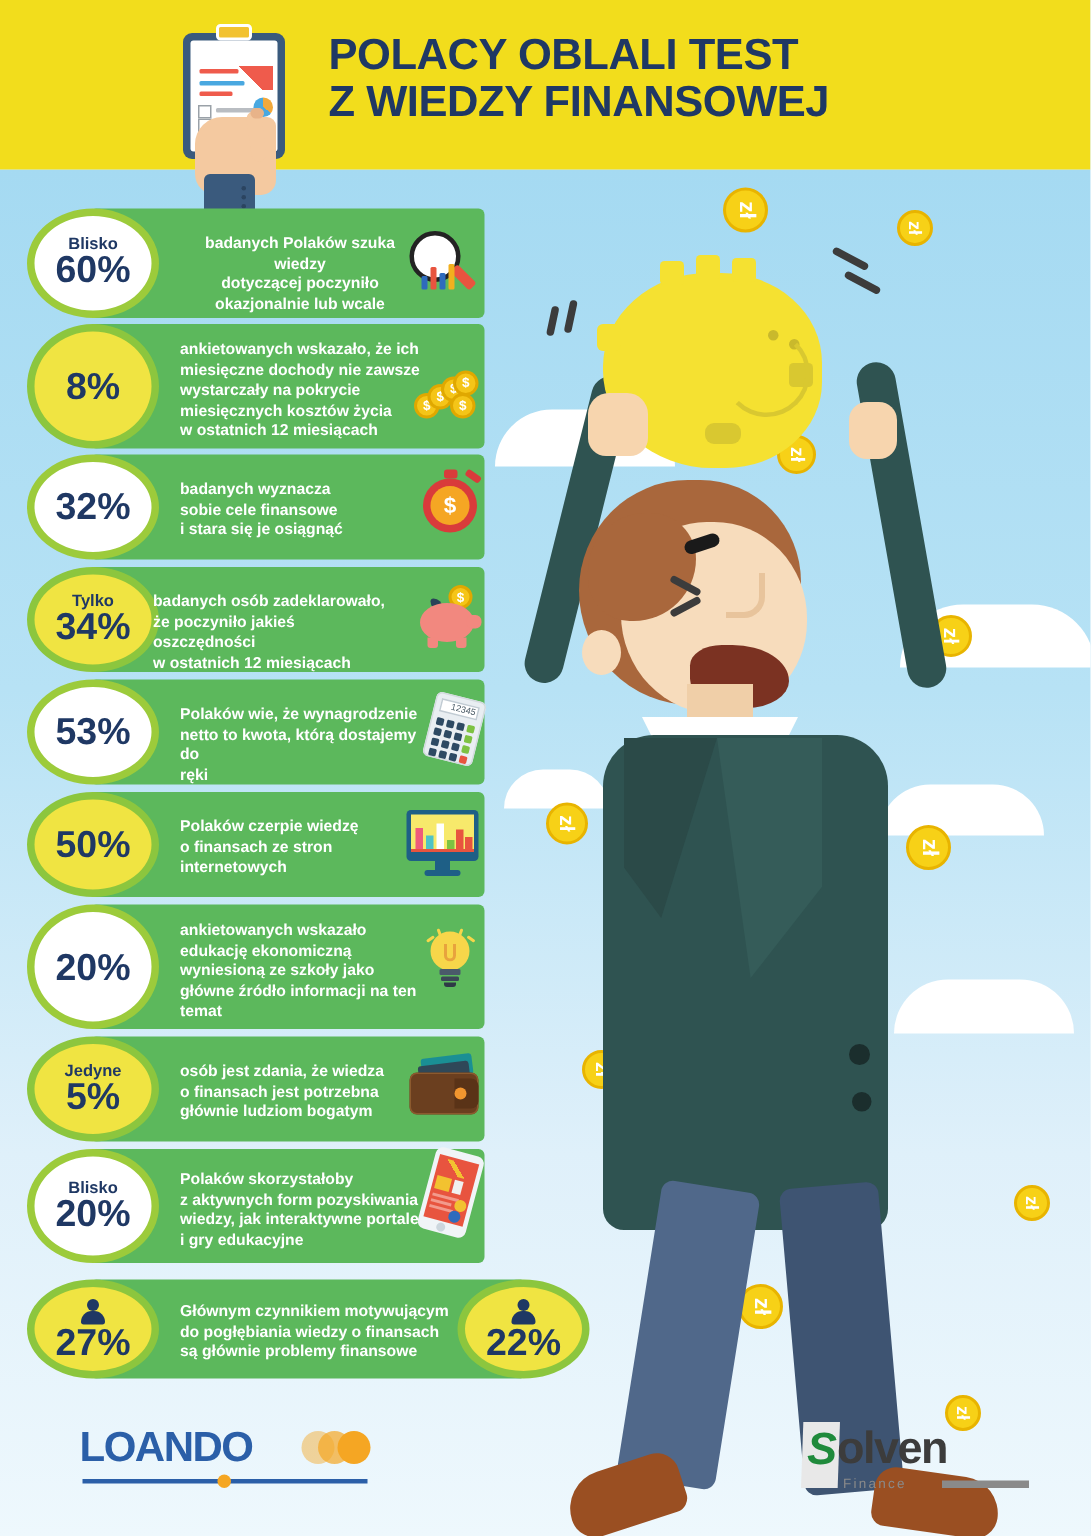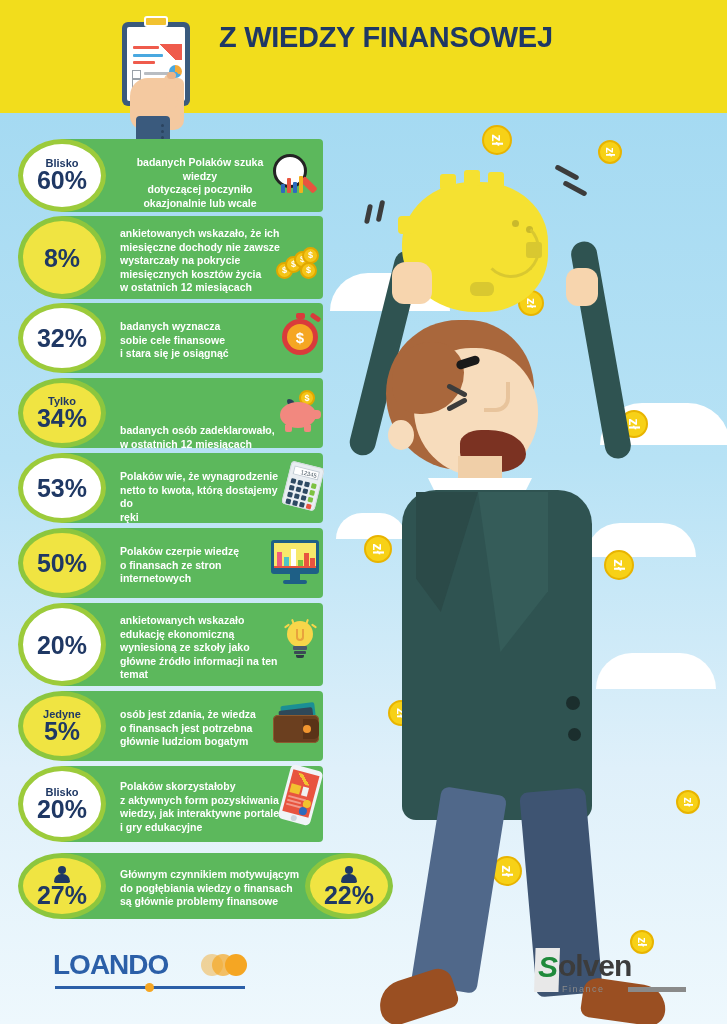--- a/index.html
+++ b/index.html
@@ -268,20 +268,21 @@
       <div class="hand"></div>
       <div class="finger"></div>
       <div class="nail"></div>
       <div class="cuff">
           <span class="btn" style="top:8px;"></span>
           <span class="btn" style="top:14px;"></span>
           <span class="btn" style="top:20px;"></span>
         </div>
     </div>
     <div class="header-title">
+      <span>POLACY OBLALI TEST</span>
       <span class="l2">Z WIEDZY FINANSOWEJ</span>
     </div>
   </div>
 
   <div class="rows">
 
     <div class="row" style="top:139px;">
       <div class="bar" style="width:263px;height:73px;"></div>
       <div class="badge" style="width:88px;height:73px;">
         <span class="pre">Blisko</span>
@@ -340,22 +341,23 @@
         <div class="watch-face">$</div>
       </div>
     </div>
 
     <div class="row" style="top:378px;">
       <div class="bar" style="width:263px;height:70px;"></div>
       <div class="badge yellow" style="width:88px;height:70px;">
         <span class="pre">Tylko</span>
         <span class="pct">34%</span>
       </div>
-      <div class="row-text" style="left:102px;top:17px;width:165px;margin-top:29px;">
+      <div class="row-text" style="left:84px;top:17px;width:165px;">
         <div>badanych osób zadeklarowało,</div>
+        <div>że poczyniło jakieś oszczędności</div>
         <div>w ostatnich 12 miesiącach</div>
       </div>
       <div class="ico" style="left:262px;top:12px;width:48px;height:46px;">
         <div class="piggy-coin">$</div>
         <div class="piggy-ear"></div>
         <div class="piggy-body"></div>
         <div class="piggy-snout"></div>
         <div class="piggy-leg" style="left:5px;"></div>
         <div class="piggy-leg" style="left:24px;"></div>
       </div>

